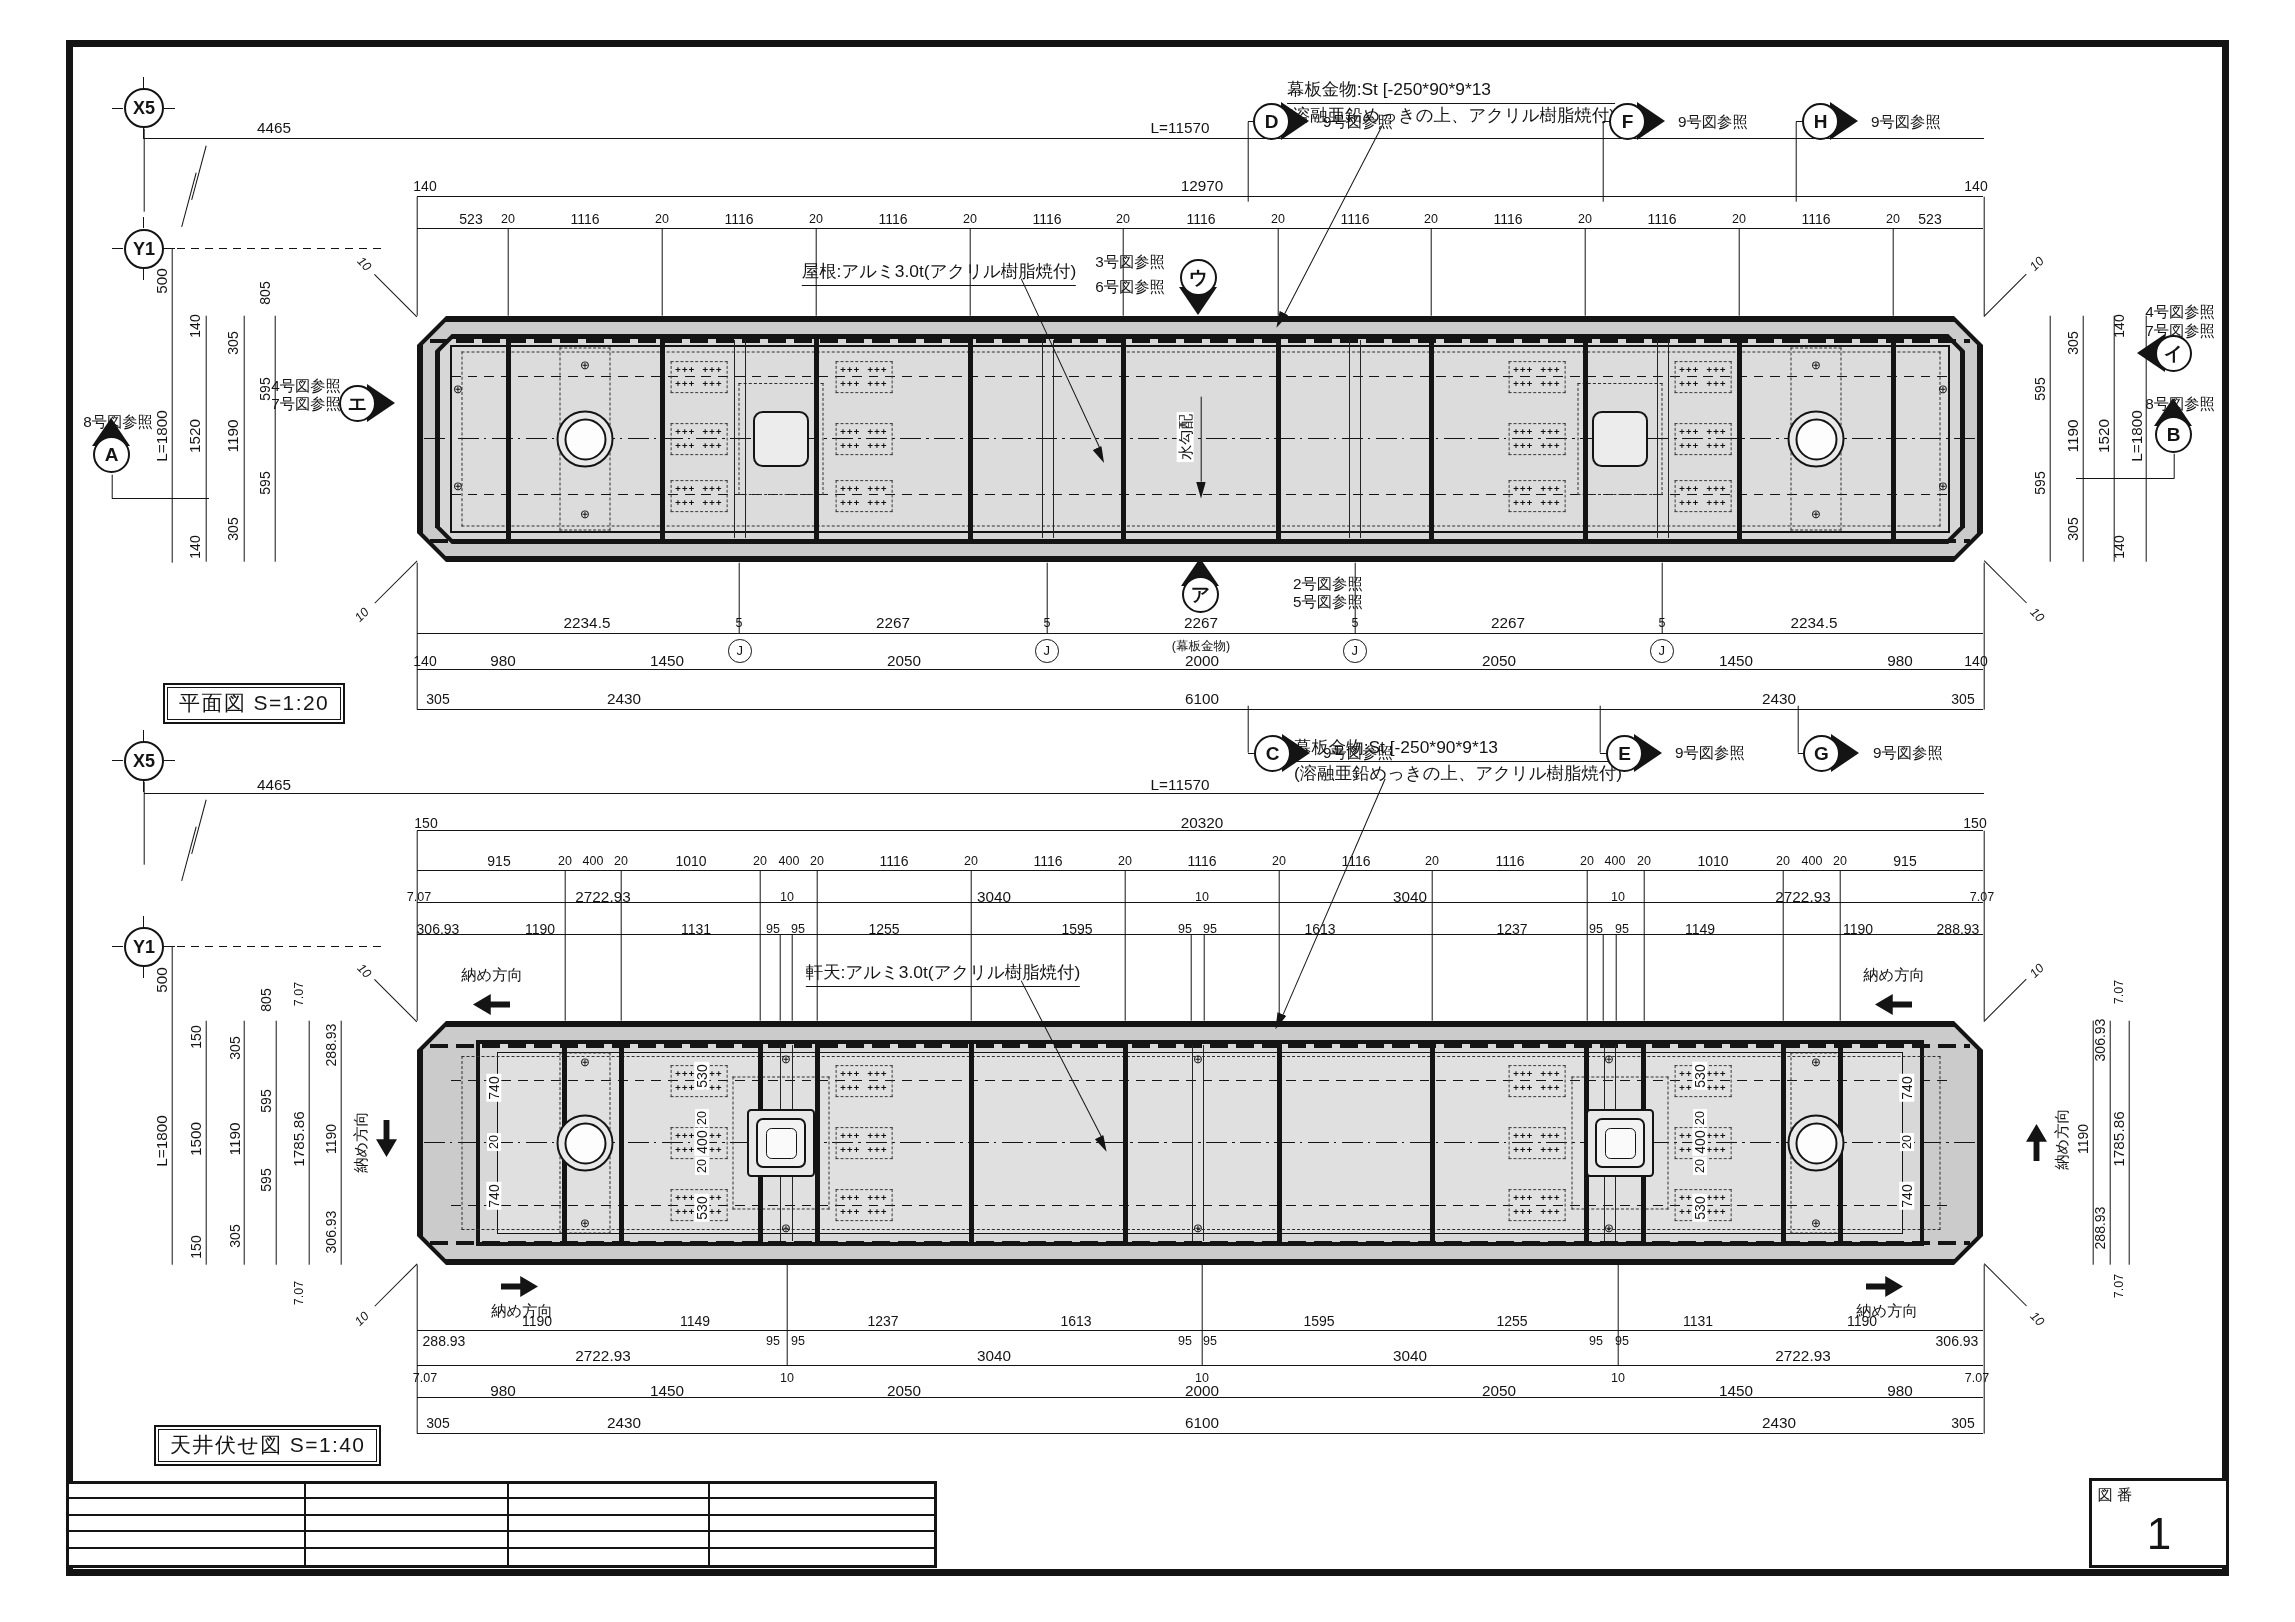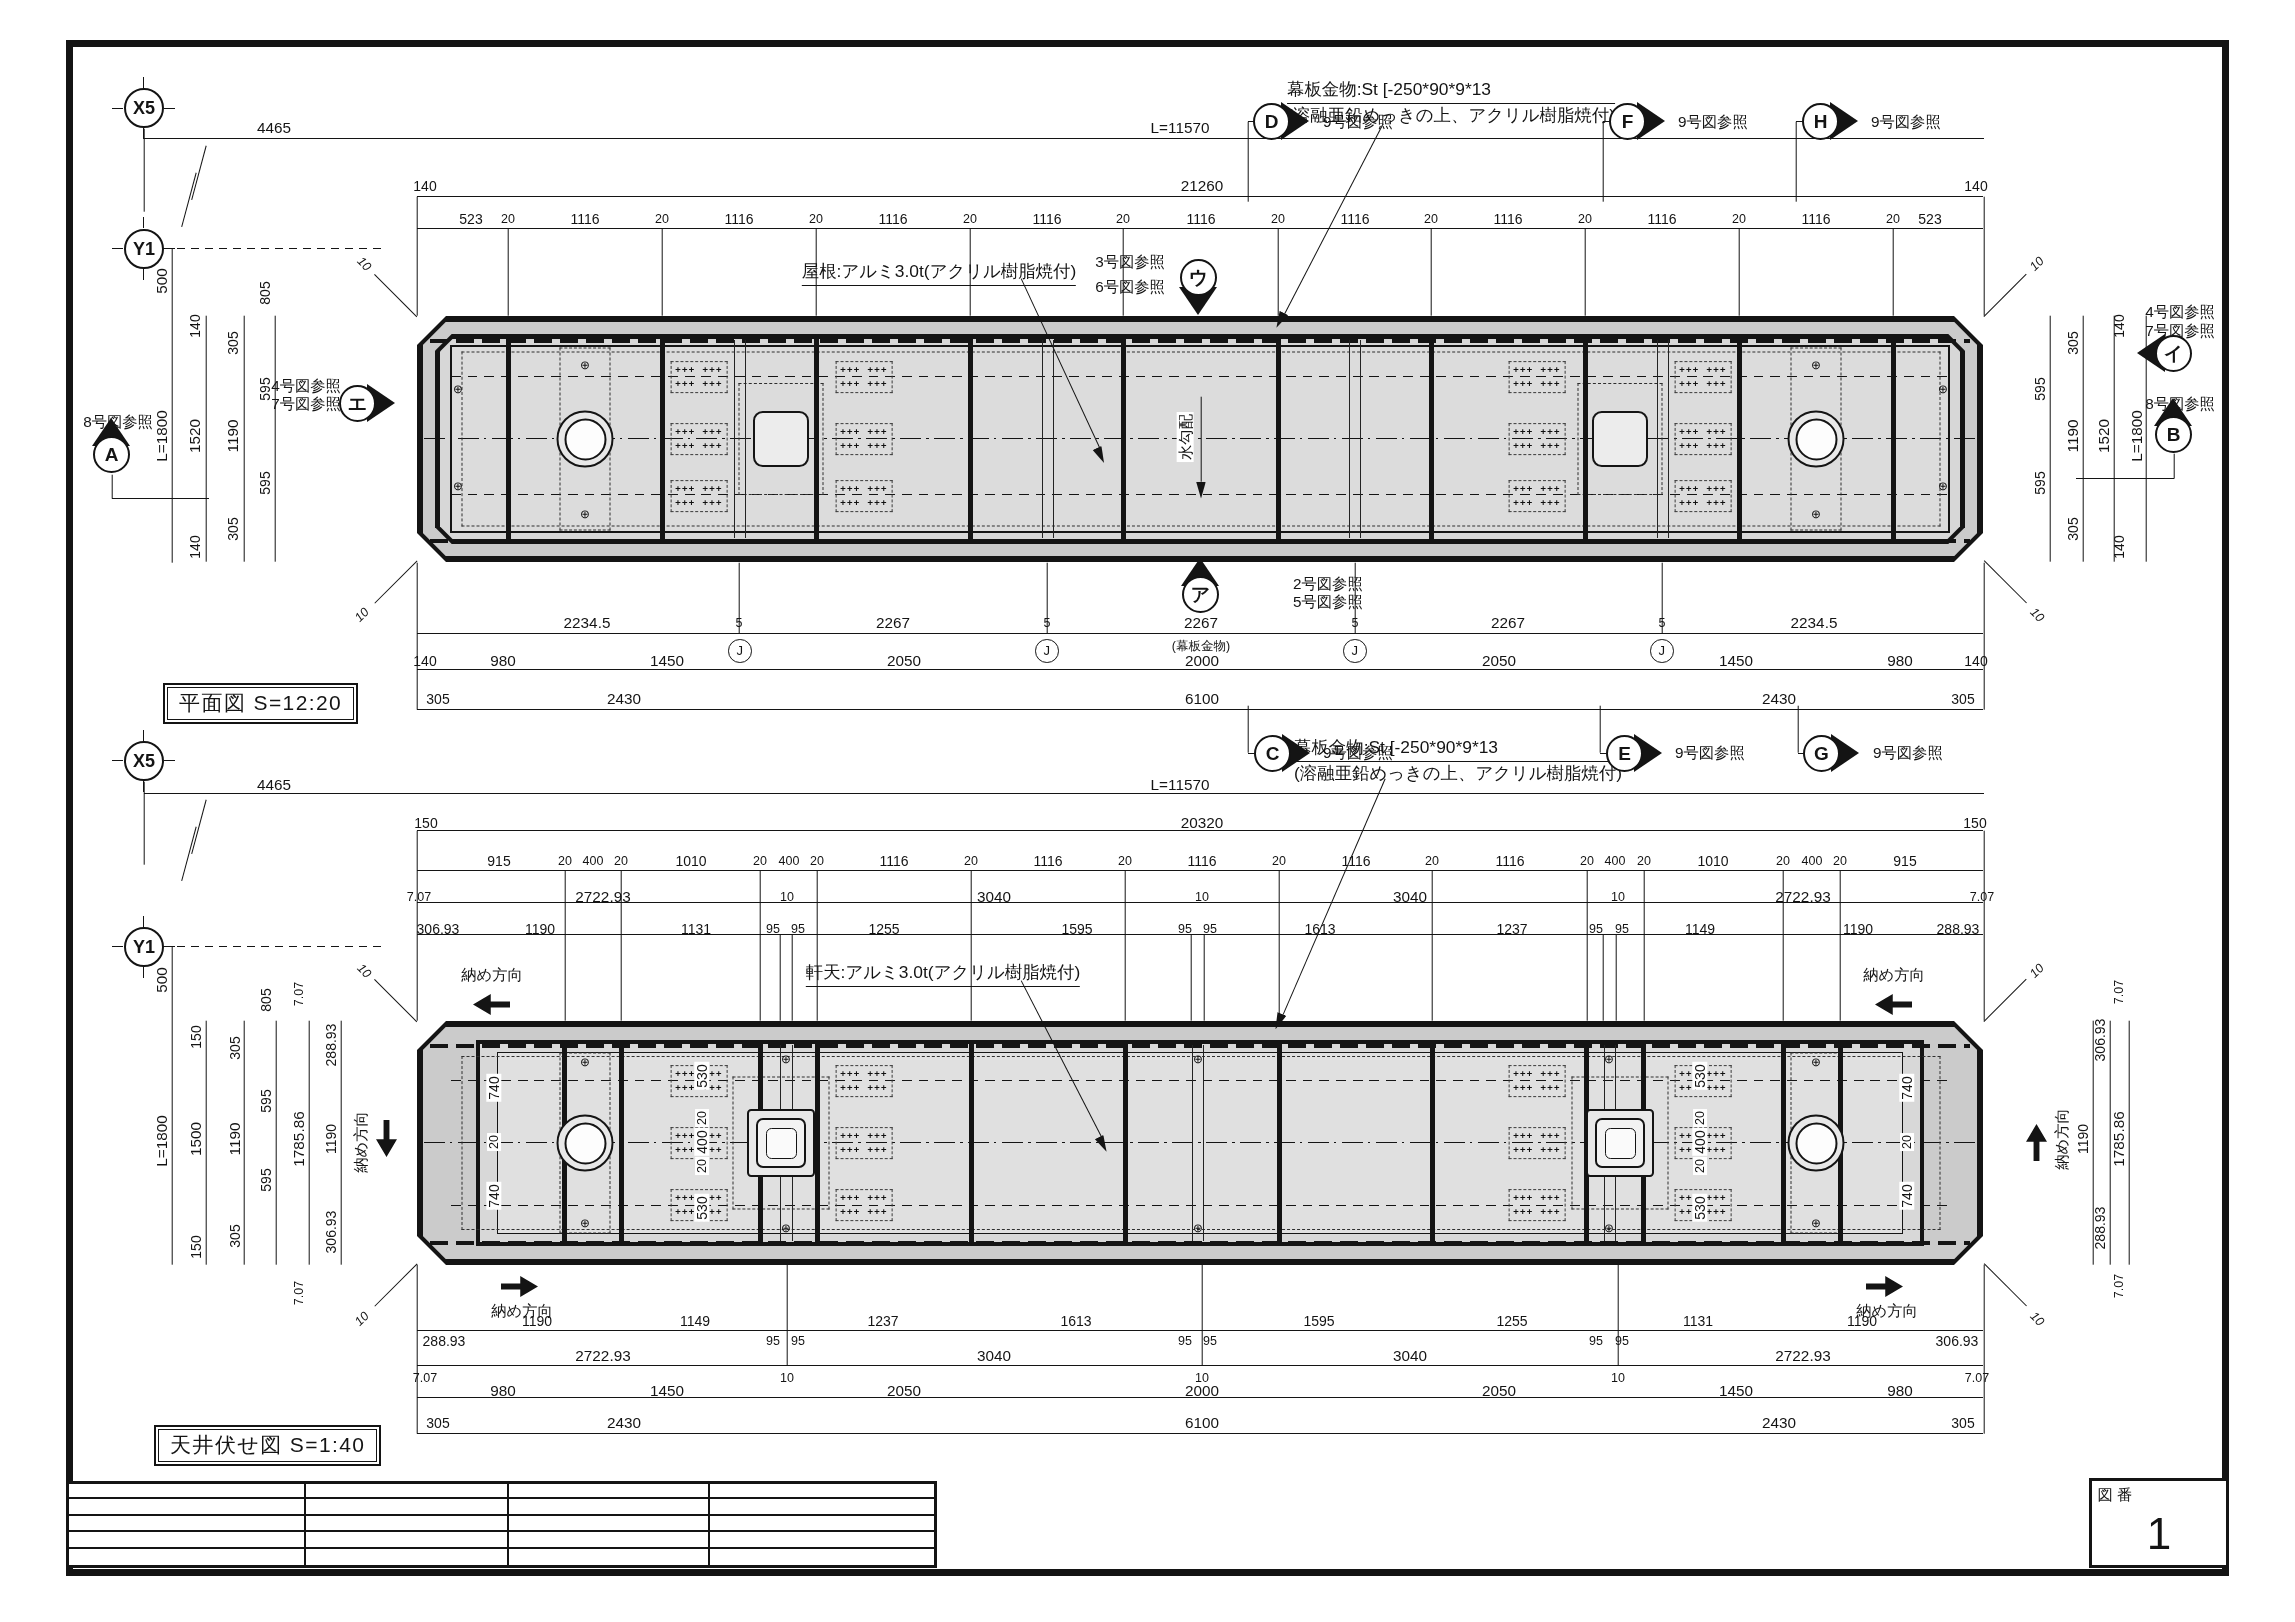--- a/index.html
+++ b/index.html
@@ -105,21 +105,21 @@
   </div>
   <div class="note" style="left:1458px;top:736px;">
     <div class="u">幕板金物:St [-250*90*9*13</div>
     <div>(溶融亜鉛めっきの上、アクリル樹脂焼付)</div>
   </div>
   <div class="note" style="left:943px;top:961px;">
     <div class="u">軒天:アルミ3.0t(アクリル樹脂焼付)</div>
   </div>
 
   <div class="titlebox" style="left:163px;top:683px;">
-    <div class="tin">平面図 S=12:20</div>
+    <div class="tin">平面図 S=1:20</div>
   </div>
   <div class="titlebox" style="left:154px;top:1425px;">
     <div class="tin">天井伏せ図 S=1:40</div>
   </div>
 
   <div class="tblock" style="left:66px;top:1481px;width:871px;height:87px;"></div>
   <div class="tline" style="left:67px;top:1497px;width:869px;height:2.1px;"></div>
   <div class="tline" style="left:67px;top:1514px;width:869px;height:2.1px;"></div>
   <div class="tline" style="left:67px;top:1530px;width:869px;height:2.1px;"></div>
   <div class="tline" style="left:67px;top:1547px;width:869px;height:2.1px;"></div>
@@ -240,21 +240,21 @@
     <div class="ln" style="left: 417px; top: 1263px; width: 60px; transform: rotate(135deg);"></div>
     <div class="ln" style="left: 1984px; top: 1263px; width: 60px; transform: rotate(45deg);"></div>
     <div class="ln" style="left: 206px; top: 145px; width: 56px; transform: rotate(105deg);"></div>
     <div class="ln" style="left: 196px; top: 172px; width: 56px; transform: rotate(105deg);"></div>
     <div class="ln" style="left: 206px; top: 799px; width: 56px; transform: rotate(105deg);"></div>
     <div class="ln" style="left: 196px; top: 826px; width: 56px; transform: rotate(105deg);"></div>
     <div class="ln" style="left: 1201px; top: 396px; width: 85px; transform: rotate(90deg);"></div>
     <div class="lbl" style="left: 274px; top: 128px; transform: translate(-50%, -50%);">4465</div>
     <div class="lbl" style="left: 1180px; top: 128px; transform: translate(-50%, -50%);">L=11570</div>
     <div class="lbl m" style="left: 425px; top: 186px; transform: translate(-50%, -50%);">140</div>
-    <div class="lbl" style="left: 1202px; top: 186px; transform: translate(-50%, -50%);">21260</div>
+    <div class="lbl" style="left: 1202px; top: 186px; transform: translate(-50%, -50%);">12970</div>
     <div class="lbl m" style="left: 1976px; top: 186px; transform: translate(-50%, -50%);">140</div>
     <div class="lbl m" style="left: 471px; top: 219px; transform: translate(-50%, -50%);">523</div>
     <div class="lbl s" style="left: 508px; top: 219px; transform: translate(-50%, -50%);">20</div>
     <div class="lbl m" style="left: 585px; top: 219px; transform: translate(-50%, -50%);">1116</div>
     <div class="lbl s" style="left: 662px; top: 219px; transform: translate(-50%, -50%);">20</div>
     <div class="lbl m" style="left: 739px; top: 219px; transform: translate(-50%, -50%);">1116</div>
     <div class="lbl s" style="left: 816px; top: 219px; transform: translate(-50%, -50%);">20</div>
     <div class="lbl m" style="left: 893px; top: 219px; transform: translate(-50%, -50%);">1116</div>
     <div class="lbl s" style="left: 970px; top: 219px; transform: translate(-50%, -50%);">20</div>
     <div class="lbl m" style="left: 1047px; top: 219px; transform: translate(-50%, -50%);">1116</div>

